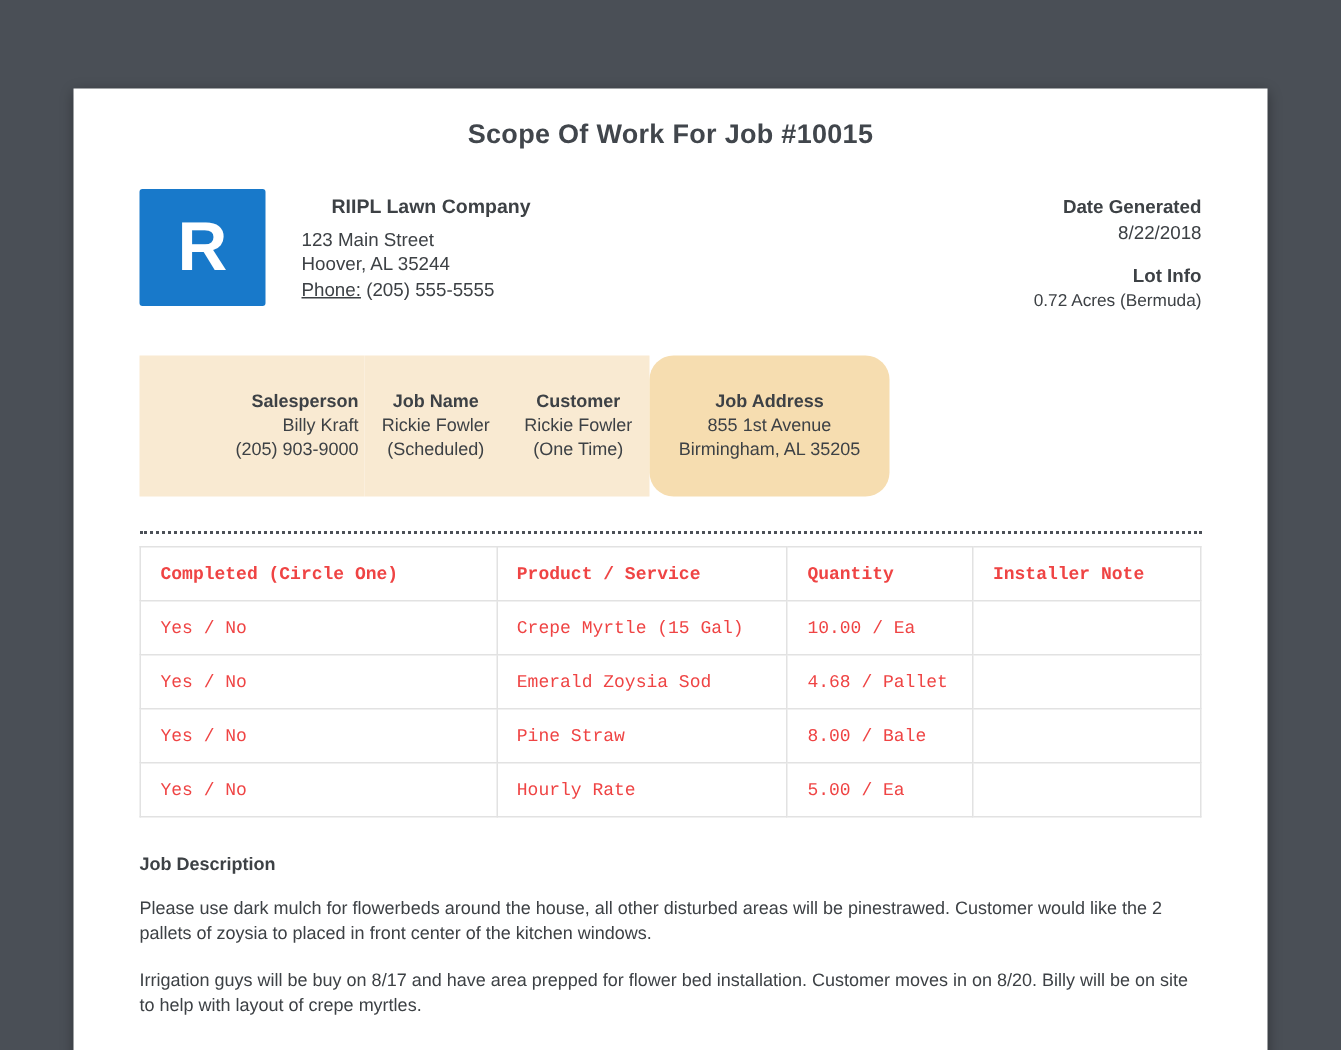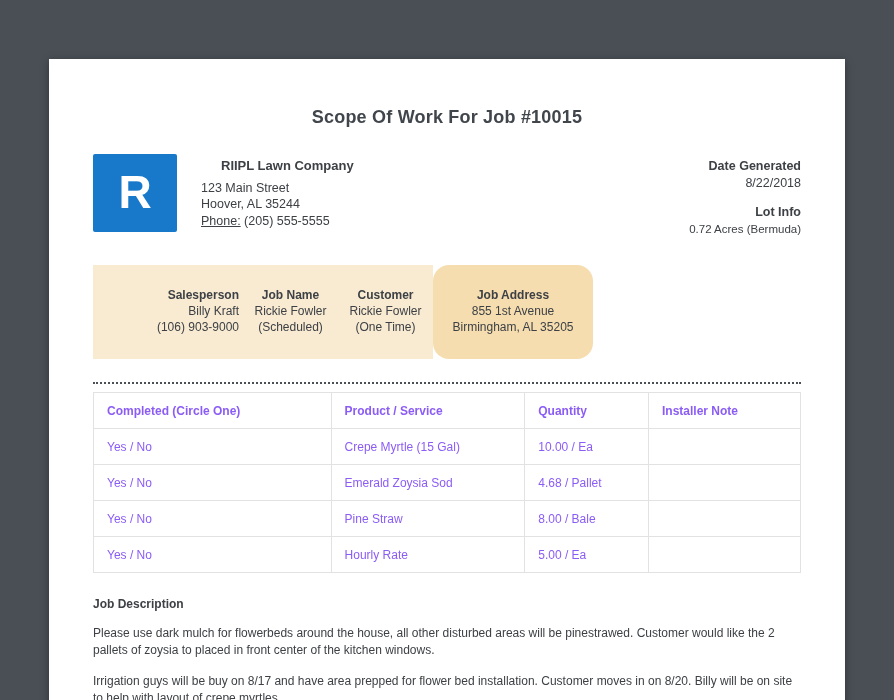--- a/index.html
+++ b/index.html
@@ -16,21 +16,21 @@
     width: 796px;
     min-height: 700px;
     margin: 59px auto 0;
     background: #ffffff;
     padding: 0 44px 40px;
     box-shadow: 0 2px 8px rgba(0,0,0,0.35);
     color: #3d4145;
   }
   .page-title {
     text-align: center;
-    padding-top: 48px;
+    padding-top: 20px;
     font-size: 18px;
     font-weight: bold;
     color: #41464c;
     letter-spacing: 0.2px;
   }
   .header-row {
     display: flex;
     justify-content: space-between;
     margin-top: 26px;
   }
@@ -95,21 +95,22 @@
   .dotted-divider {
     margin-top: 23px;
     border: 0;
     border-top: 2px dotted #4b5057;
     height: 0;
   }
   table.work-table {
     width: 100%;
     border-collapse: collapse;
     font-size: 12px;
-    color: #8b5cf6;
+    color: #ef4444;
+    font-family: Liberation Mono, monospace;
   }
   .work-table th, .work-table td {
     border: 1px solid #e2e2e2;
     height: 36px;
     padding: 0 8px 0 13px;
     text-align: left;
     vertical-align: middle;
     font-weight: normal;
   }
   .work-table th { font-weight: bold; }
@@ -152,21 +153,21 @@
       <div class="meta-gap"></div>
       <div class="meta-label">Lot Info</div>
       <div class="lot-value">0.72 Acres (Bermuda)</div>
     </div>
   </div>
 
   <div class="summary-banner">
     <div class="banner-cell w1">
       <div class="banner-label">Salesperson</div>
       <div>Billy Kraft</div>
-      <div>(106) 903-9000</div>
+      <div>(205) 903-9000</div>
     </div>
     <div class="banner-cell w2">
       <div class="banner-label">Job Name</div>
       <div>Rickie Fowler</div>
       <div>(Scheduled)</div>
     </div>
     <div class="banner-cell w3">
       <div class="banner-label">Customer</div>
       <div>Rickie Fowler</div>
       <div>(One Time)</div>

